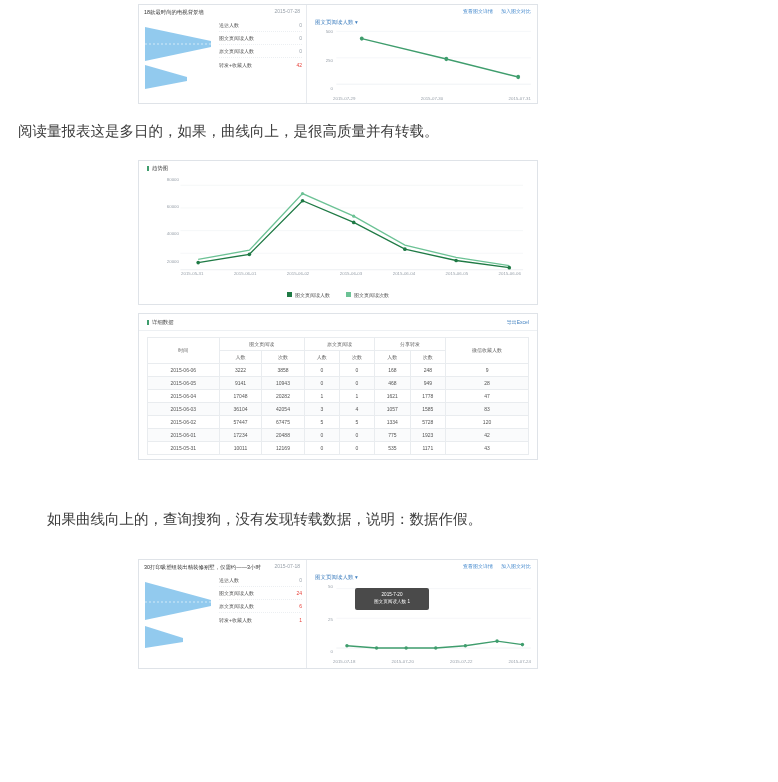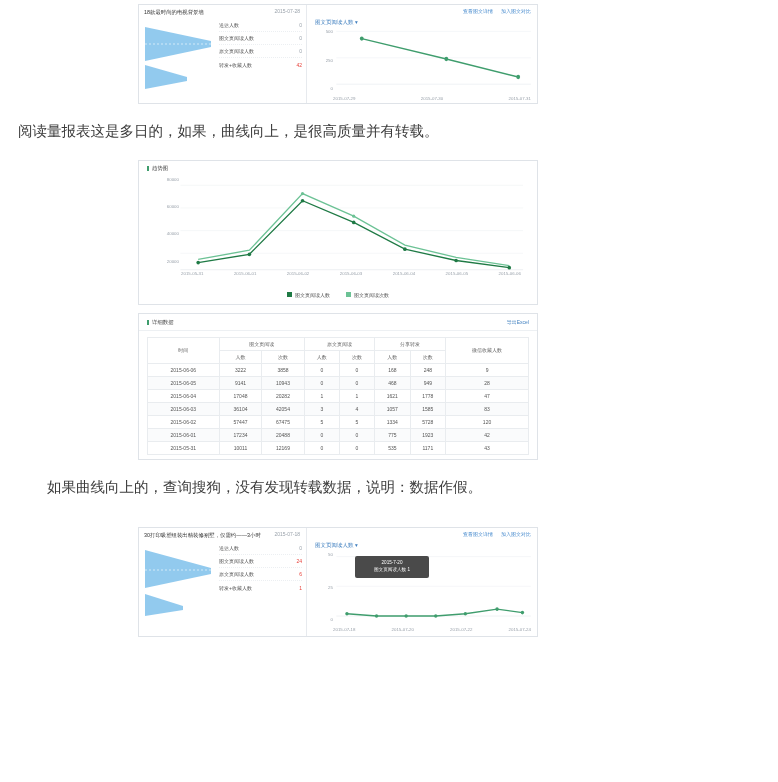--- a/index.html
+++ b/index.html
@@ -17,21 +17,21 @@
   }
 
   
   .para {
     font-size: 14.5px;
     color: #3b3b3b;
     line-height: 1.9;
     padding: 0 18px;
     margin: 0;
   }
-  .para.indent { text-indent: 2em; }
+  .para.indent { text-indent: 2em; margin-top: 32px; }
 
   
   .shot {
     margin: 0 auto;
     background: #f7f8fa;
     border: 1px solid #e3e6ea;
     position: relative;
   }
 
   

